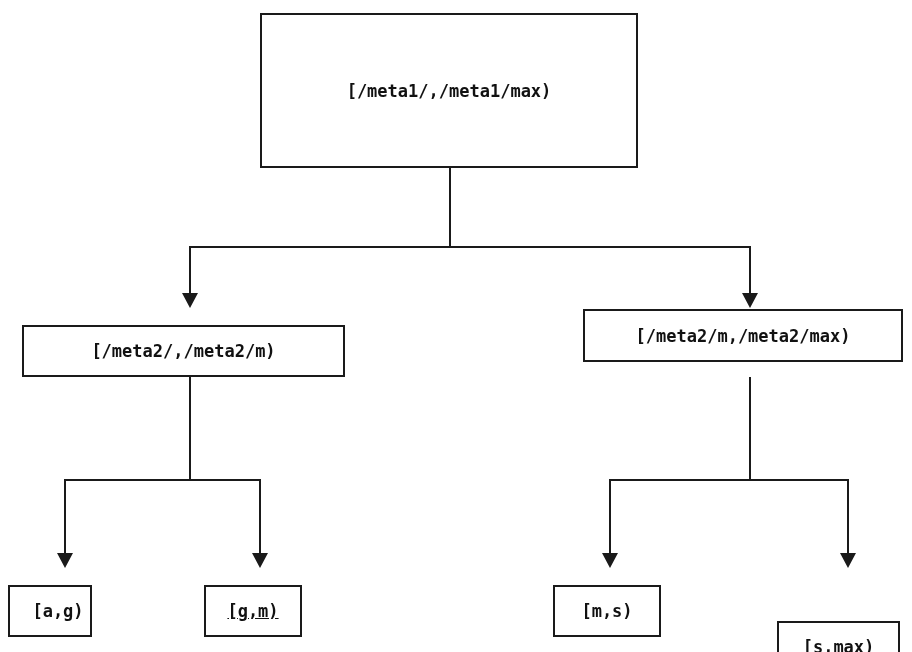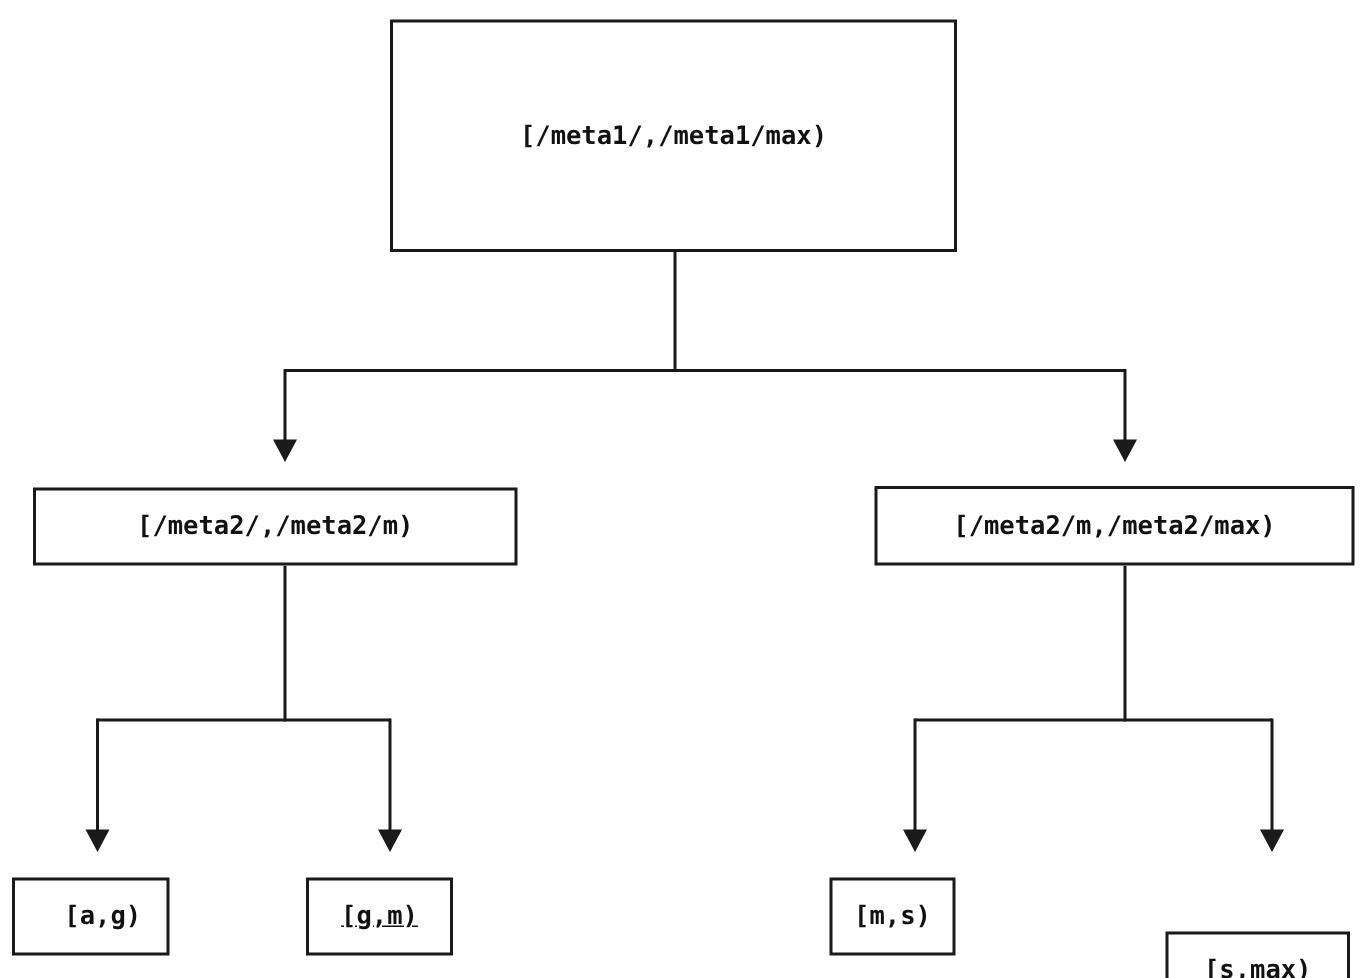--- a/index.html
+++ b/index.html
@@ -34,24 +34,24 @@
     display: flex;
     align-items: center;
     justify-content: center;
     font-size: 17px;
     font-weight: bold;
     color: #111111;
     white-space: nowrap;
   }
   .node-root      { left: 260px; top: 13px;  width: 378px; height: 155px; }
   .node-left      { left: 22px;  top: 325px; width: 323px; height: 52px; }
-  .node-right     { left: 583px; top: 324px; width: 320px; height: 53px; }
-  .node-leaf-ag   { left: 8px;   top: 585px; width: 105px; height: 52px; padding-left: 16px; }
+  .node-right     { left: 583px; top: 309px; width: 320px; height: 53px; }
+  .node-leaf-ag   { left: 8px;   top: 585px; width: 84px; height: 52px; padding-left: 16px; }
   .node-leaf-gm   { left: 204px; top: 585px; width: 98px;  height: 52px; text-decoration: underline; }
-  .node-leaf-ms   { left: 553px; top: 585px; width: 84px; height: 52px; align-items: center; }
+  .node-leaf-ms   { left: 553px; top: 585px; width: 108px; height: 52px; align-items: center; }
   .node-leaf-smax { left: 777px; top: 585px; width: 123px; height: 52px; margin-top: 36px; }
 </style>
 </head>
 <body>
 
 <div class="canvas">
 
   <svg class="connectors" viewBox="0 0 912 652" xmlns="http://www.w3.org/2000/svg">
 
     <g>

